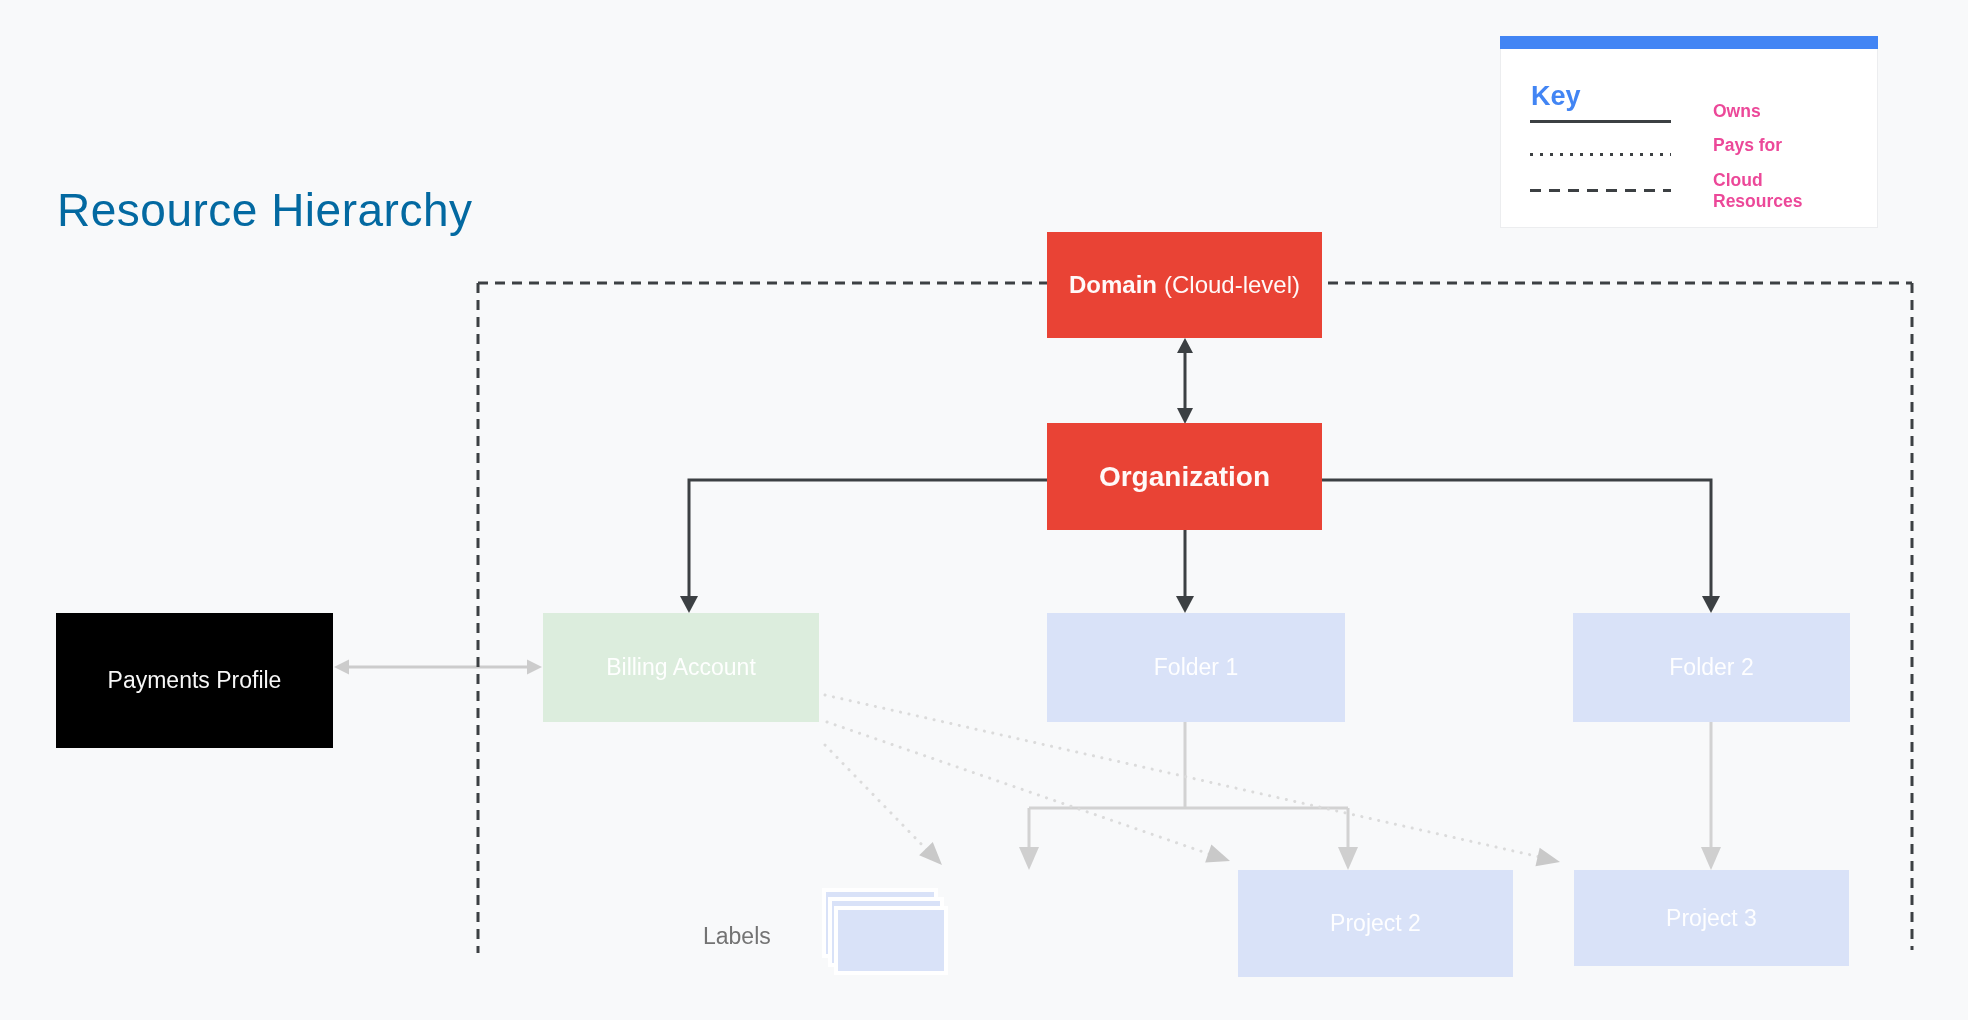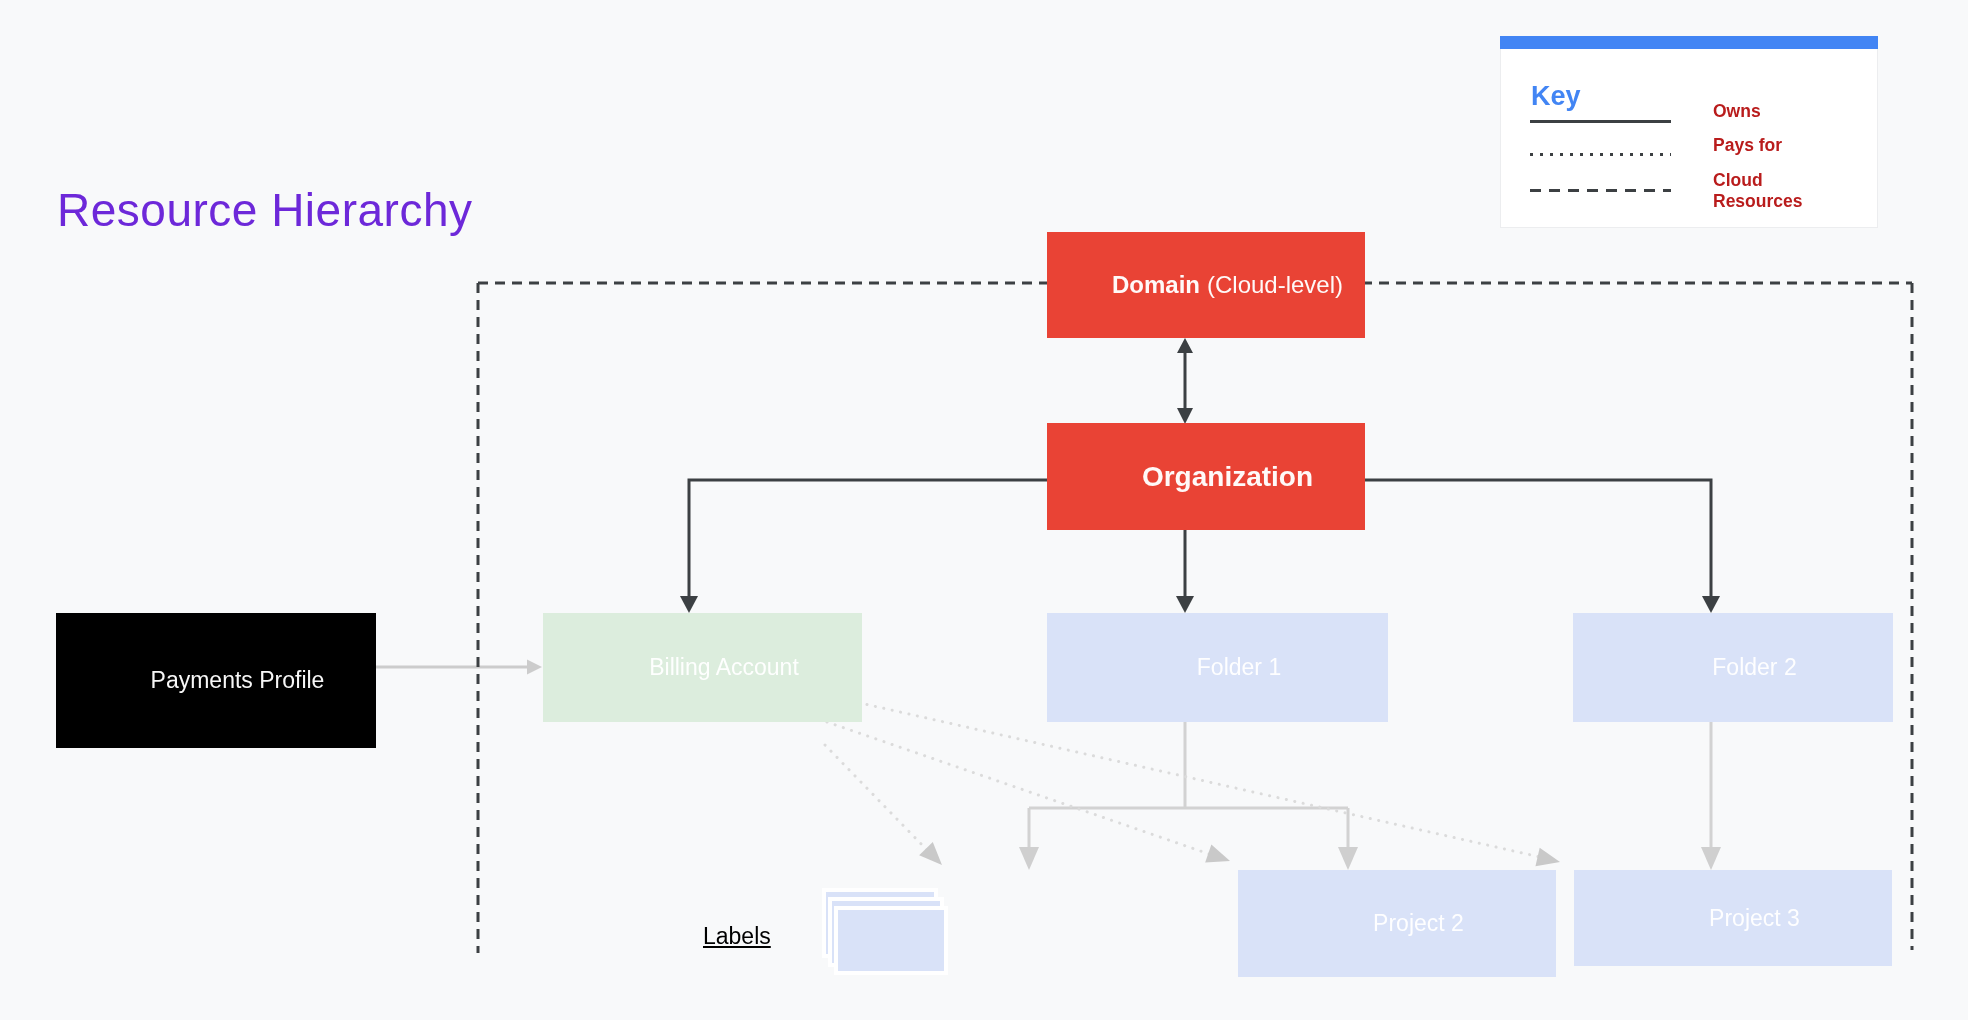--- a/index.html
+++ b/index.html
@@ -6,44 +6,44 @@
   body{
     width:1968px;height:1020px;overflow:hidden;
     background:#F8F9FA;
     font-family:"Liberation Sans", sans-serif;
     position:relative;
   }
   .canvas{position:absolute;inset:0;width:1968px;height:1020px;}
 
   .page-title{
     position:absolute;left:57px;top:183px;
-    font-size:46px;font-weight:400;color:#6d28d9;letter-spacing:.5px;
+    font-size:46px;font-weight:400;color:#0369a1;letter-spacing:.5px;
   }
 
   svg.wires{position:absolute;left:0;top:0;}
 
   .node{
     position:absolute;display:flex;align-items:center;justify-content:center;
-    color:rgba(255,255,255,.97);font-size:23px;text-align:center;padding-left:43px;
+    color:rgba(255,255,255,.97);font-size:23px;text-align:center;
   }
   .node-domain      {left:1047px;top:232px;width:275px;height:106px;background:#E94335;font-size:24px;}
   .node-domain .rest{font-weight:400;margin-left:7px;}
   .node-domain .bold{font-weight:700;}
   .node-organization{left:1047px;top:423px;width:275px;height:107px;background:#E94335;font-weight:700;font-size:28px;}
   .node-payments    {left:56px;  top:613px;width:277px;height:135px;background:#000000;}
   .node-billing     {left:543px; top:613px;width:276px;height:109px;background:#DCEDDD;}
   .node-folder1     {left:1047px;top:613px;width:298px;height:109px;background:#D9E2F8;}
   .node-folder2     {left:1573px;top:613px;width:277px;height:109px;background:#D9E2F8;}
   .node-project1    {left:902px; top:869px;width:276px;height:107px;background:#D9E2F8;}
   .node-project2    {left:1238px;top:870px;width:275px;height:107px;background:#D9E2F8;}
   .node-project3    {left:1574px;top:870px;width:275px;height:96px;background:#D9E2F8;}
 
   .labels-caption{
     position:absolute;left:703px;top:923px;
-    font-size:23px;color:#000000;text-decoration:underline;
+    font-size:23px;color:#737373;
   }
   .labels-icon{position:absolute;left:820px;top:886px;width:136px;height:96px;z-index:5;}
   .labels-icon i{
     position:absolute;display:block;box-sizing:border-box;
     background:#D9E2F8;border:4px solid #FFFFFF;
   }
   .labels-icon i:nth-child(1){left:2px; top:2px; width:116px;height:70px;}
   .labels-icon i:nth-child(2){left:8px; top:11px;width:116px;height:70px;}
   .labels-icon i:nth-child(3){left:14px;top:20px;width:114px;height:69px;}
 
@@ -54,21 +54,21 @@
   .key-bar{position:absolute;left:-1px;top:-1px;width:378px;height:13px;background:#4285F4;}
   .key-title{
     position:absolute;left:30px;top:44px;
     color:#4285F4;font-size:27px;font-weight:700;
   }
   .key-sample{position:absolute;left:29px;width:141px;height:3px;}
   .key-sample.solid {top:83px; background:#3C4043;height:2.5px;}
   .key-sample.dotted{top:116px;background:repeating-linear-gradient(90deg,#3C4043 0 3px,transparent 3px 10px);}
   .key-sample.dashed{top:152px;background:repeating-linear-gradient(90deg,#3C4043 0 11px,transparent 11px 19px);}
   .key-label{
-    position:absolute;left:212px;color:#b91c1c;
+    position:absolute;left:212px;color:#ec4899;
     font-size:17.5px;font-weight:700;line-height:1.18;
   }
   .key-label.l1{top:64px;}
   .key-label.l2{top:98px;}
   .key-label.l3{top:133px;width:108px;}
 </style>
 </head>
 <body>
 
 <div class="canvas">

